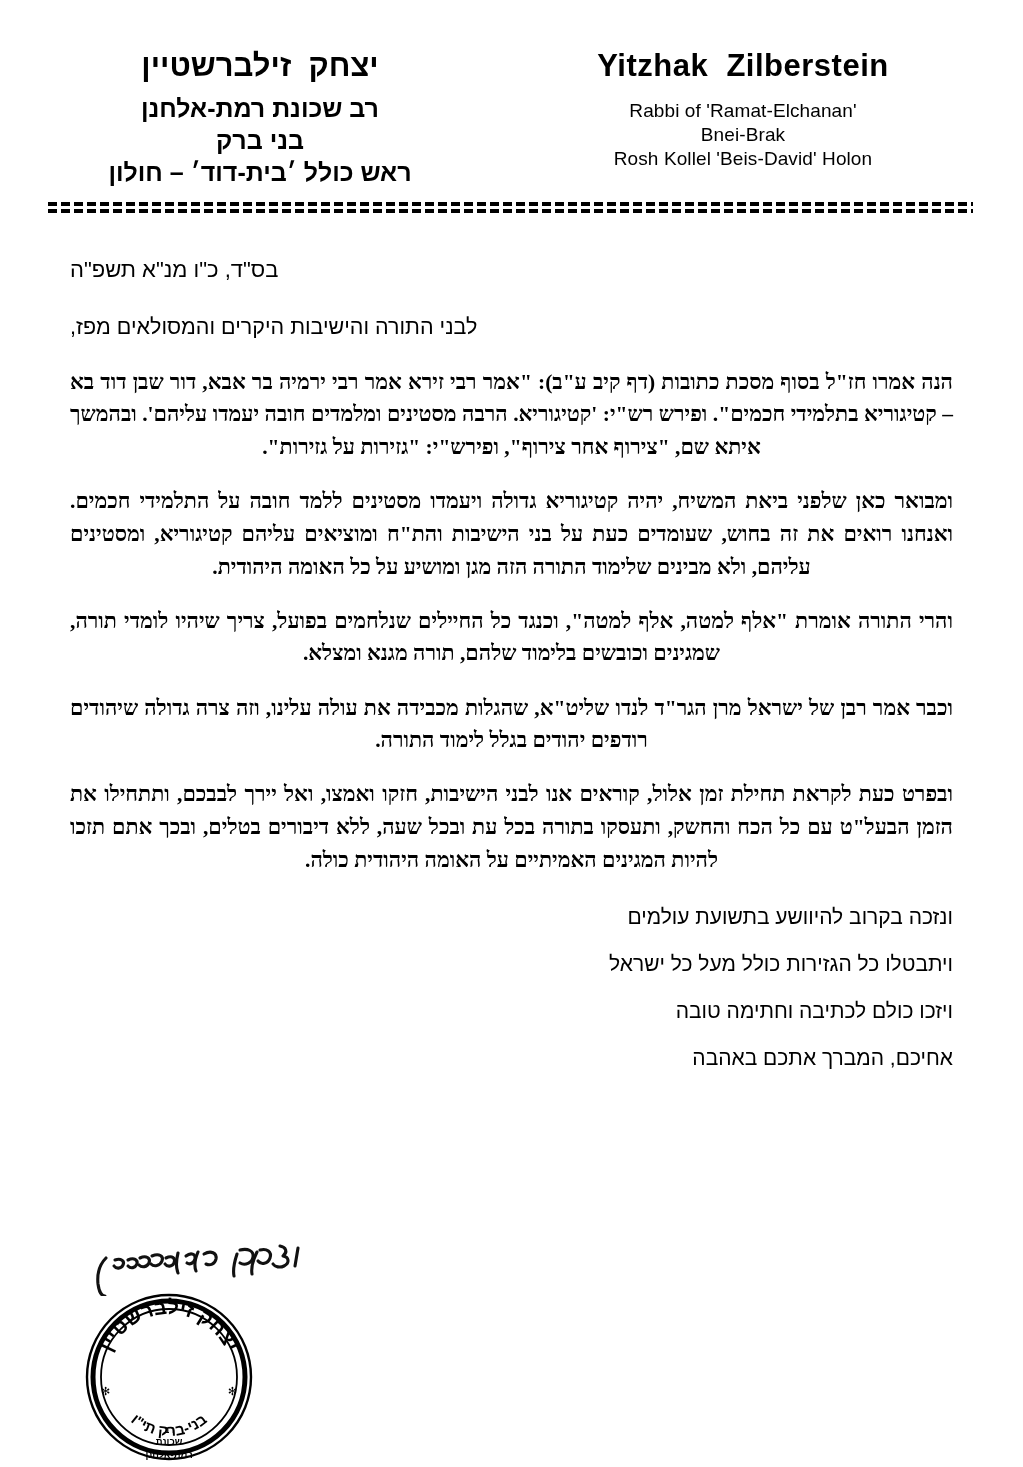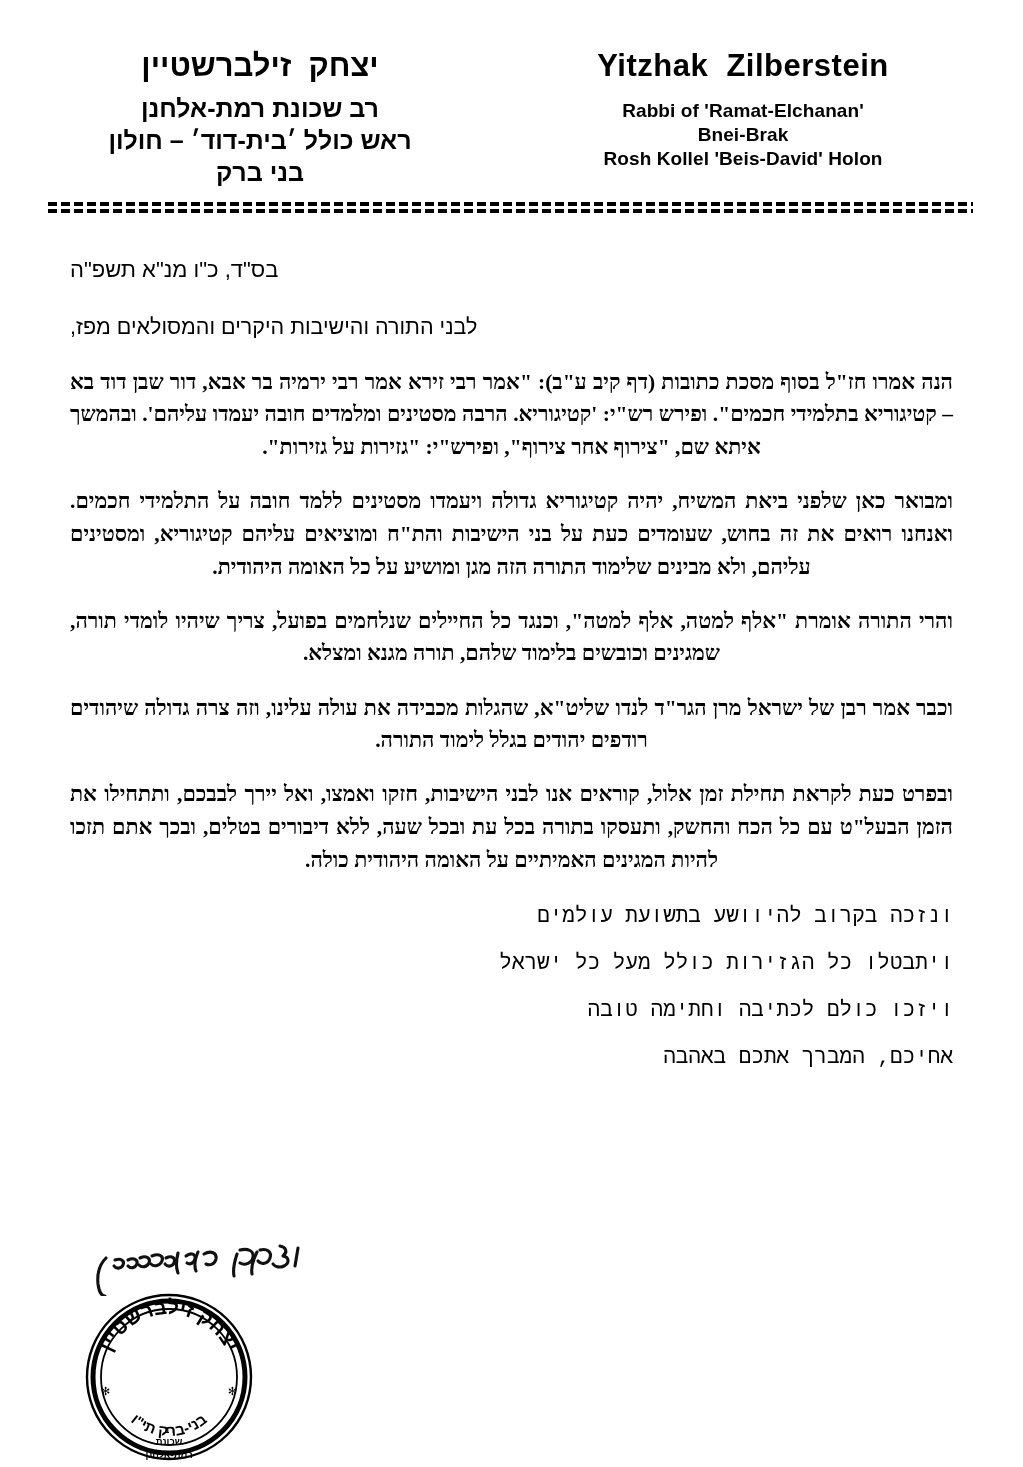--- a/index.html
+++ b/index.html
@@ -49,21 +49,21 @@
     margin-bottom: 13px;
   }
   .lh-name-he {
     font-size: 31px;
     font-weight: bold;
     white-space: pre;
     margin-bottom: 6px;
   }
   .lh-line-en {
     font-size: 19px;
-    font-weight: bold;
+    font-weight: normal;
     letter-spacing: 0.1px;
   }
   .lh-line-he {
     font-size: 25px;
     font-weight: bold;
   }
 
   
   .divider {
     margin: 14px 50px 0 48px;
@@ -118,21 +118,21 @@
   .para.first { margin-top: 26px; }
 
   .closing {
     margin-top: 30px;
     direction: rtl;
     text-align: right;
     padding-right: 22px;
   }
   .closing-line {
     font-size: 21px;
-    font-family: Liberation Mono, monospace;
+    font-family: Liberation Sans, sans-serif;
     line-height: 1.0;
     margin-bottom: 26px;
   }
 
   
   .sign-area {
     position: absolute;
     left: 62px;
     top: 1232px;
     width: 300px;
@@ -190,22 +190,22 @@
     <div class="lh-block lh-en">
       <div class="lh-name-en">Yitzhak  Zilberstein</div>
       <div class="lh-line-en">Rabbi of 'Ramat-Elchanan'</div>
       <div class="lh-line-en">Bnei-Brak</div>
       <div class="lh-line-en">Rosh Kollel 'Beis-David' Holon</div>
     </div>
 
     <div class="lh-block lh-he">
       <div class="lh-name-he">יצחק  זילברשטיין</div>
       <div class="lh-line-he">רב שכונת רמת-אלחנן</div>
+      <div class="lh-line-he">בני ברק</div>
       <div class="lh-line-he">ראש כולל ׳בית-דוד׳ – חולון</div>
-      <div class="lh-line-he">בני ברק</div>
     </div>
 
   </div>
 
   <div class="divider">
     <div class="bar top"></div>
     <div class="bar bottom"></div>
   </div>
 
   <div class="body">

